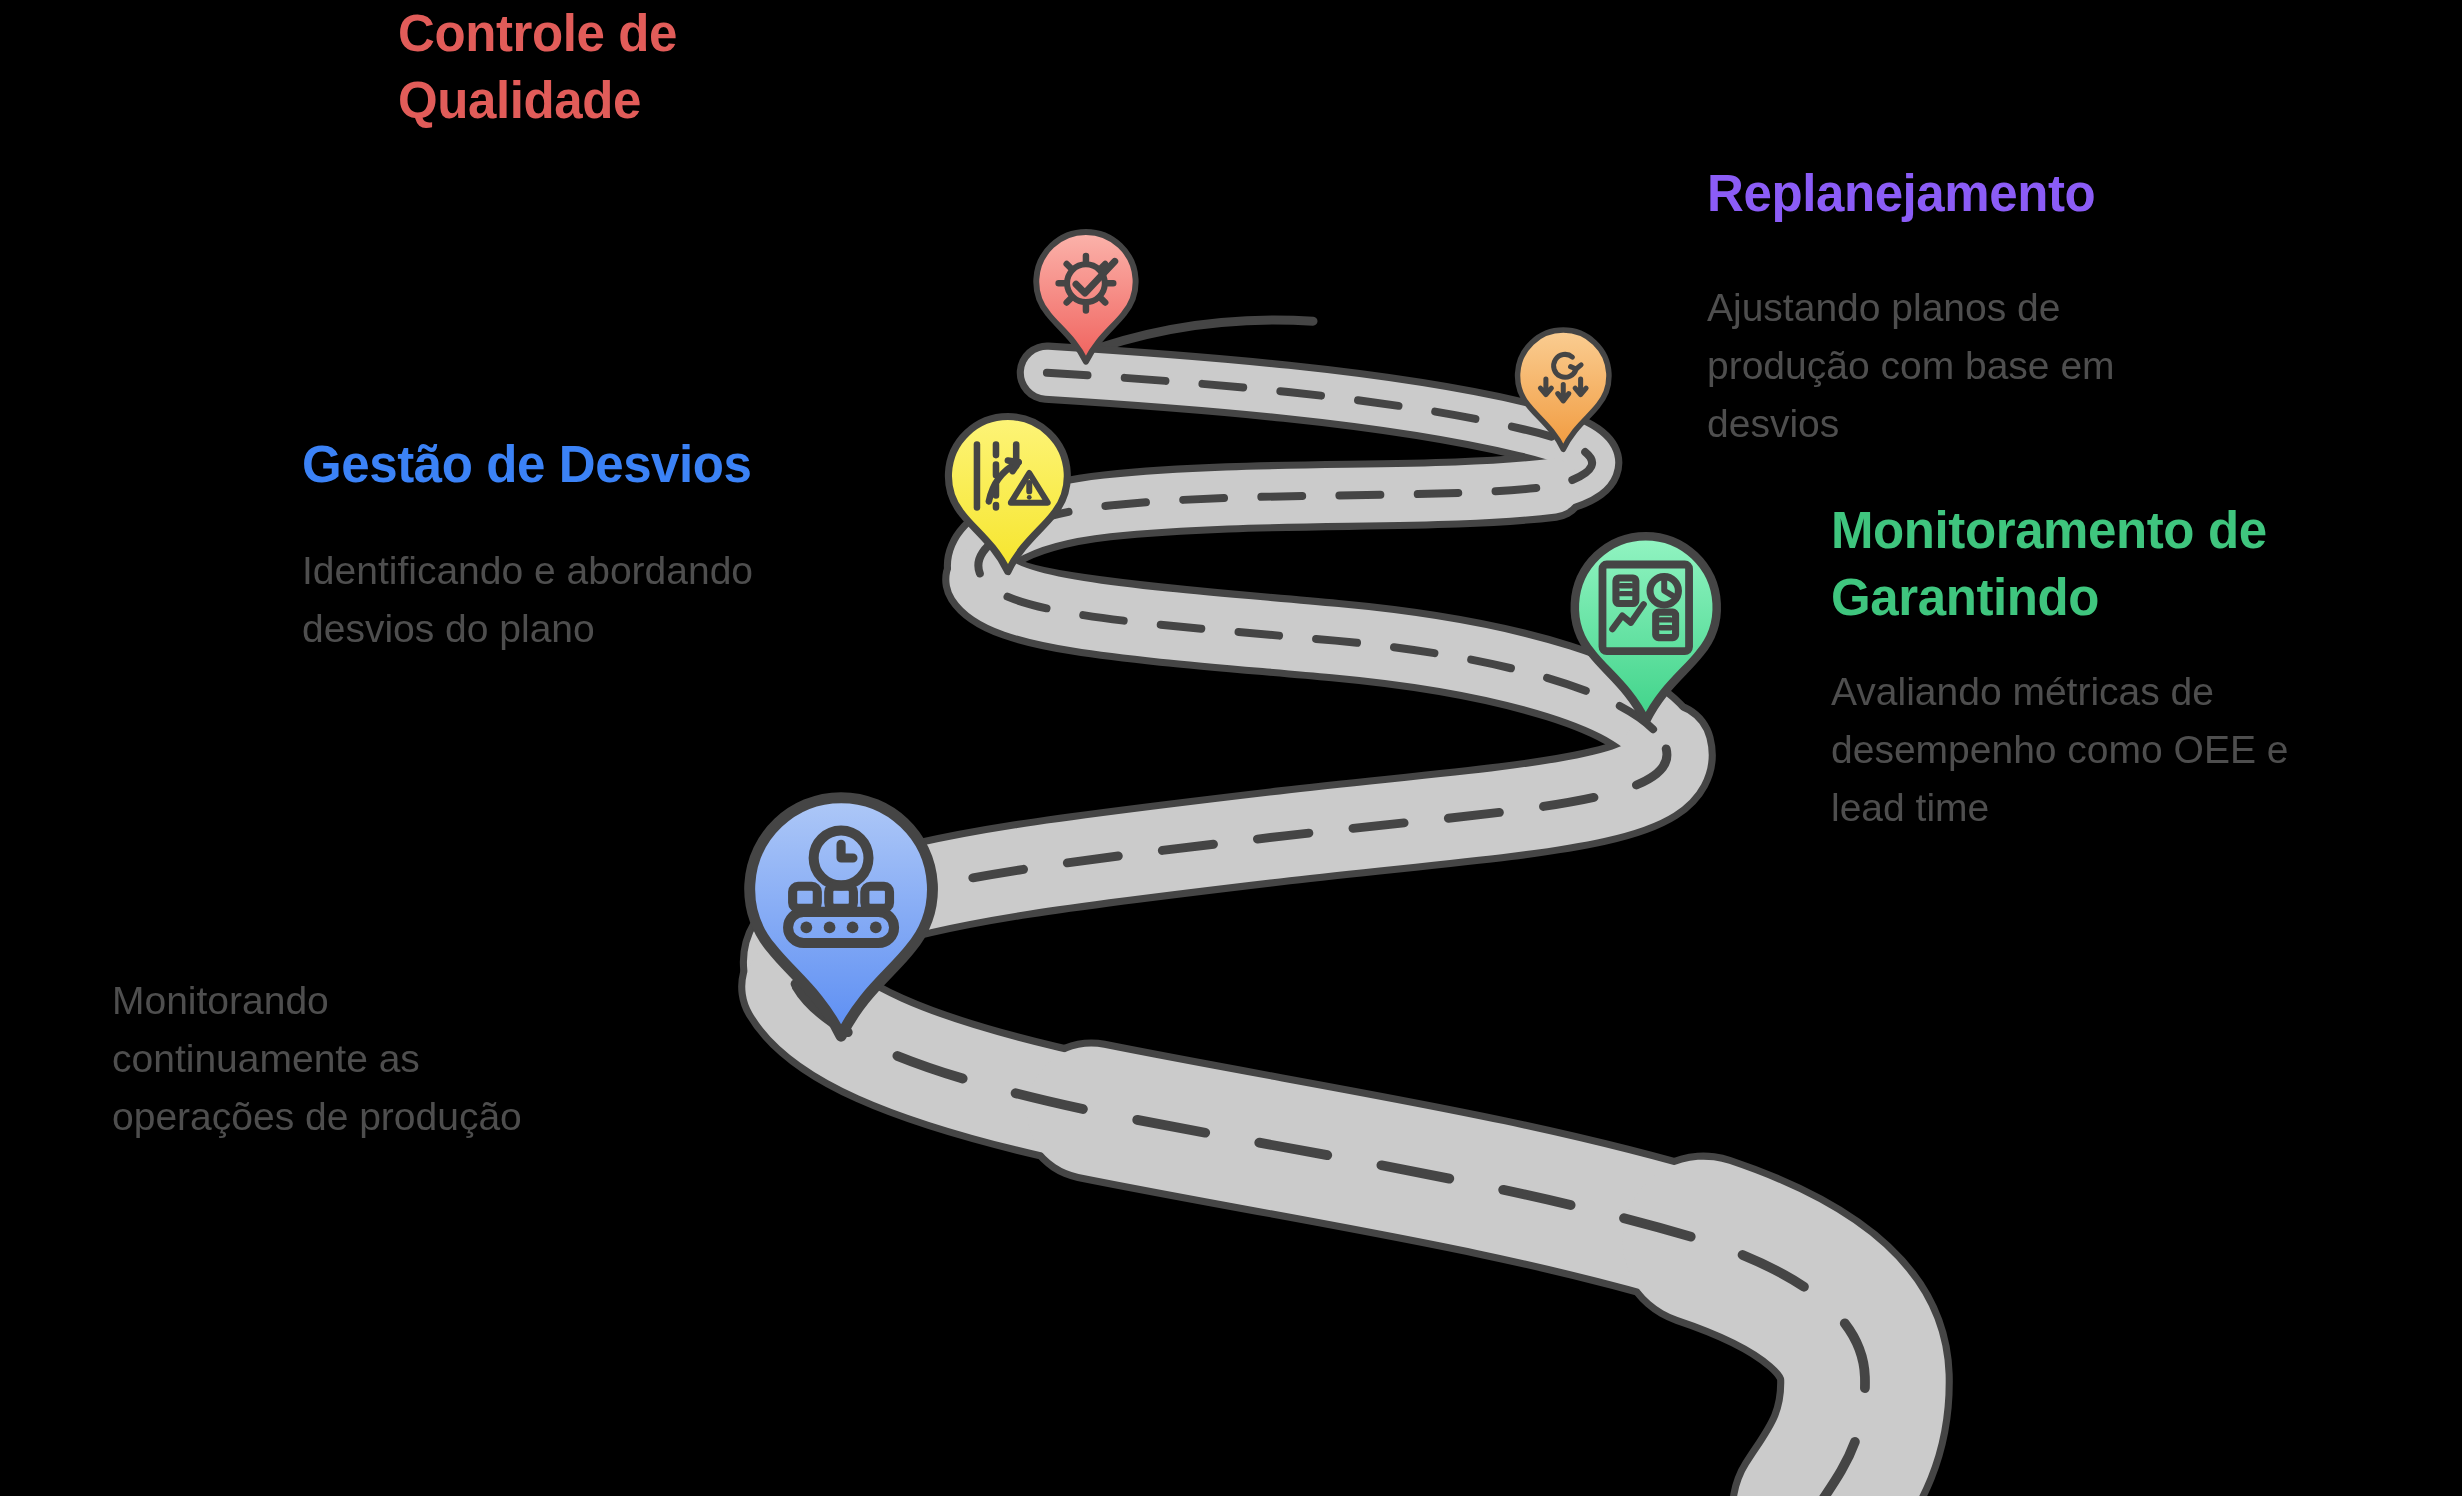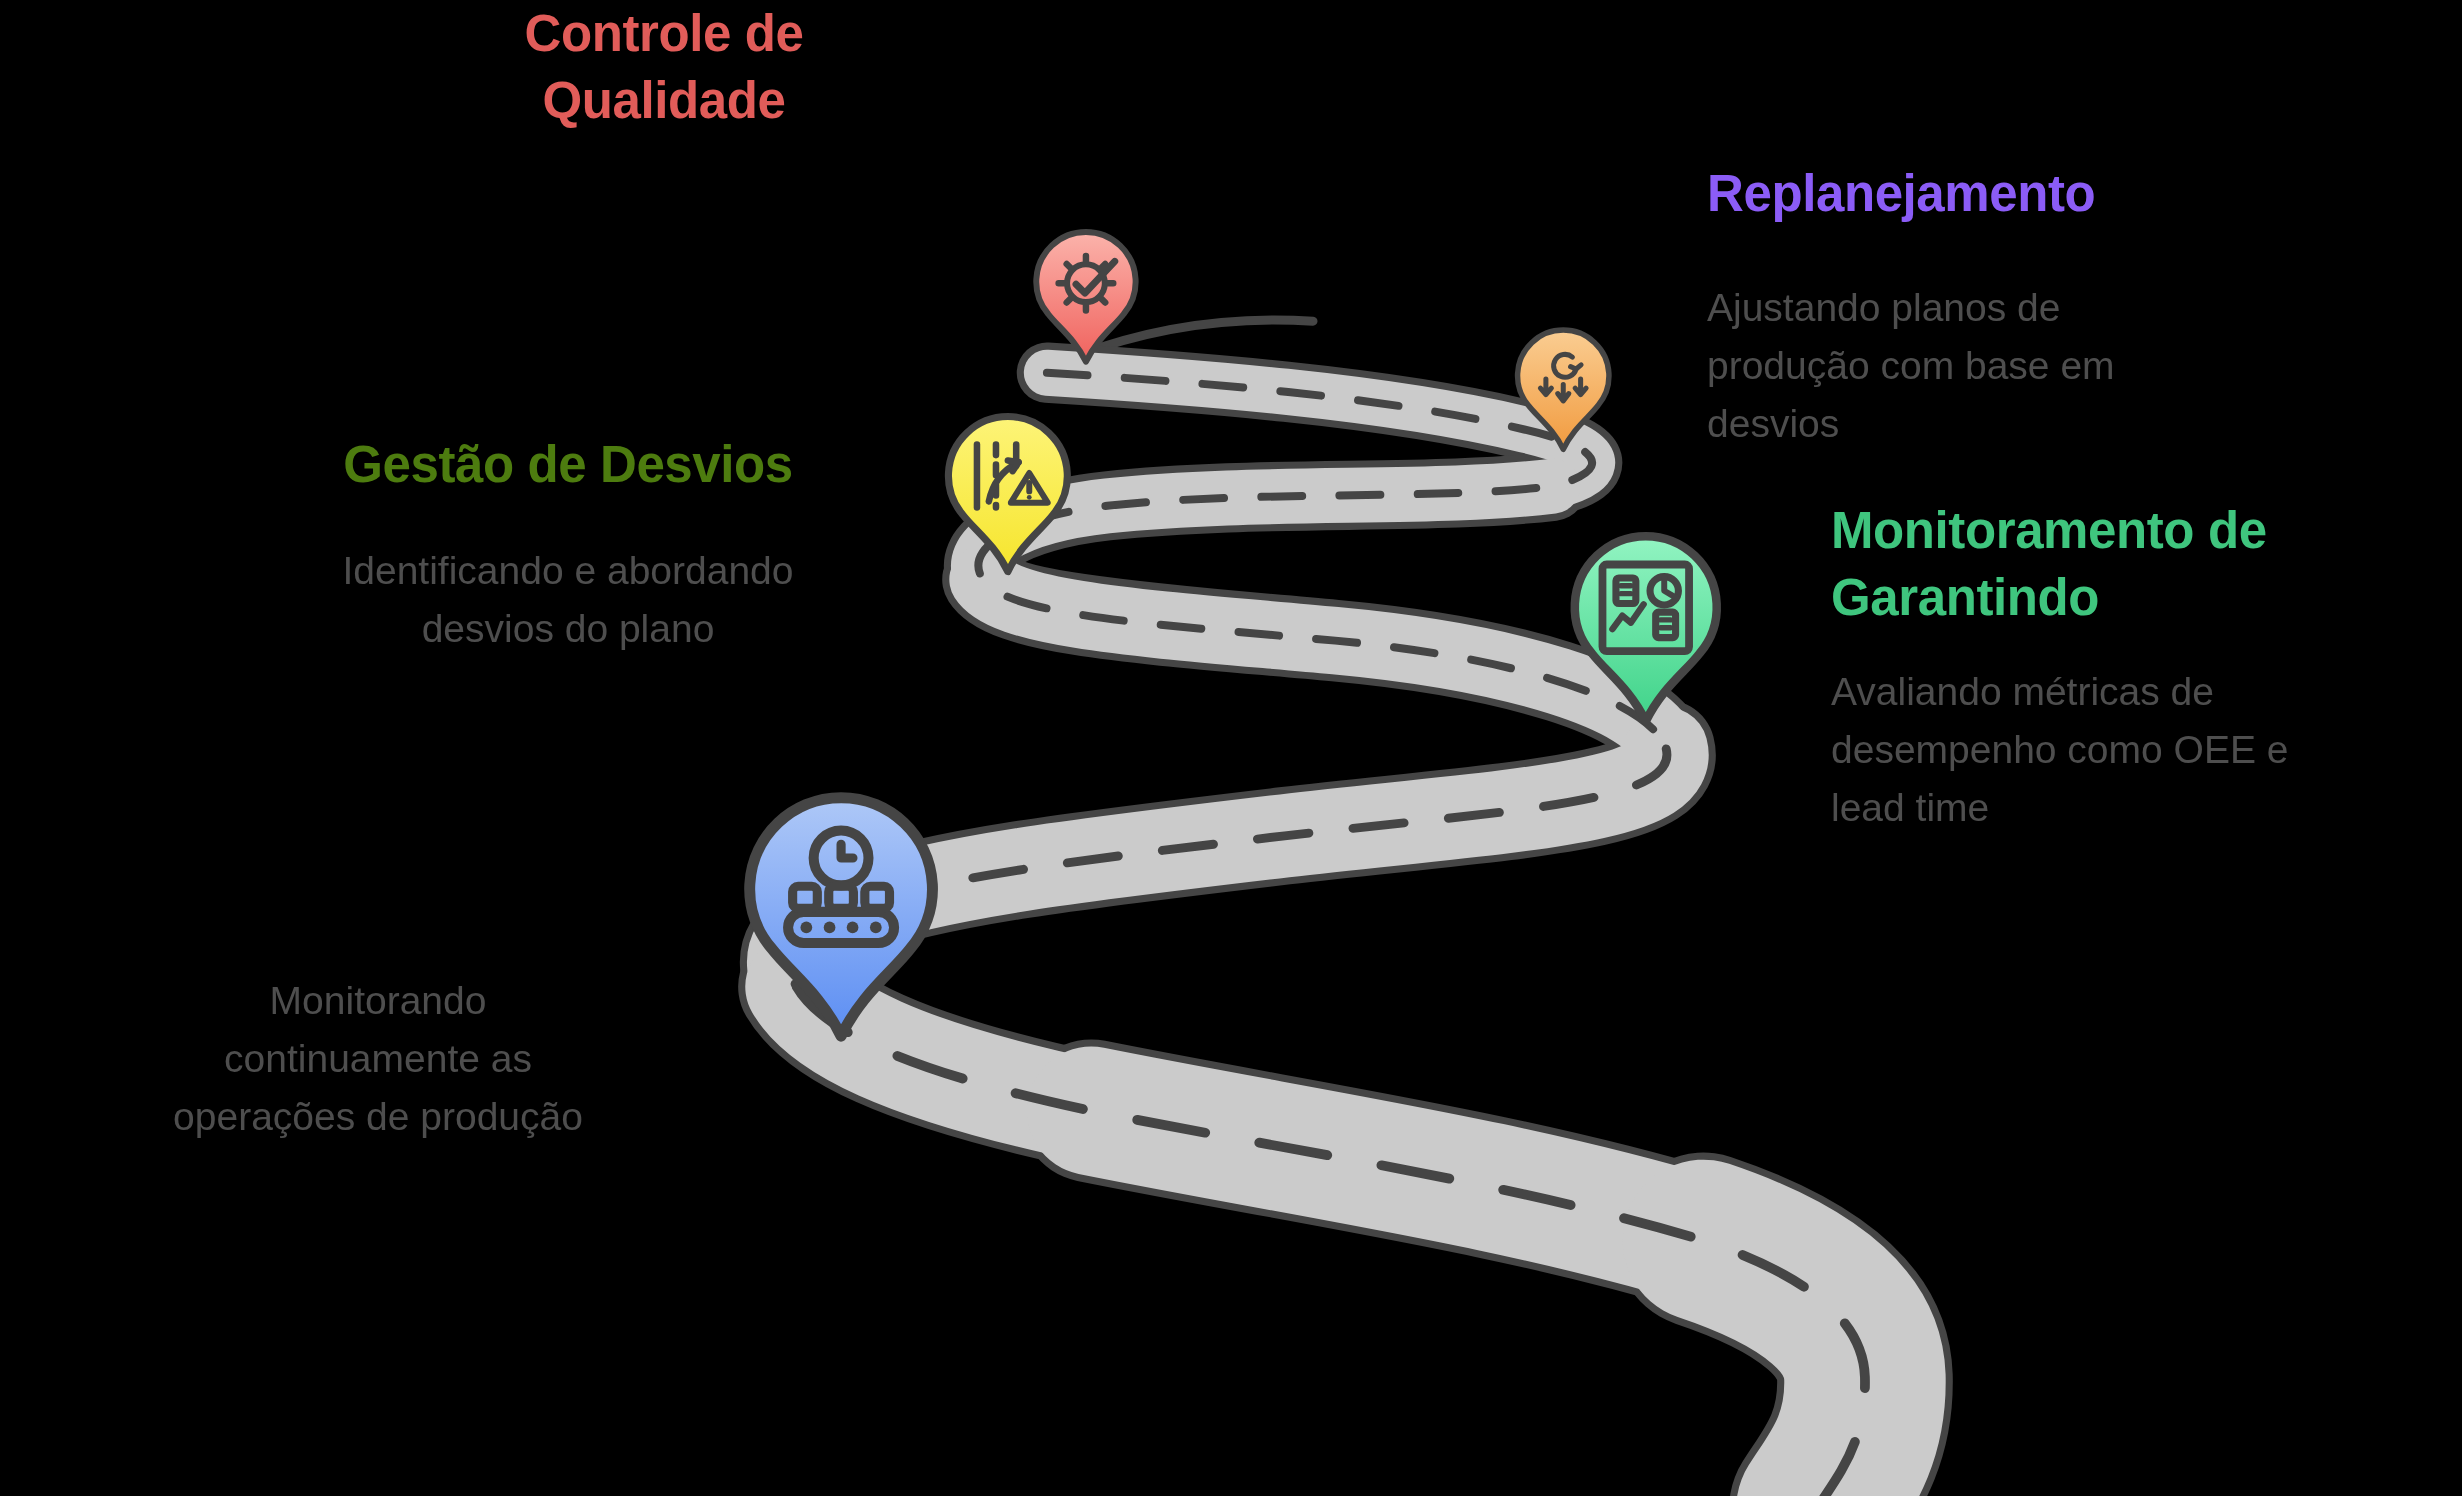--- a/index.html
+++ b/index.html
@@ -6,21 +6,21 @@
   body{
     width:2462px;height:1496px;position:relative;overflow:hidden;
     background:var(--bg,#000);
     font-family:"Liberation Sans",sans-serif;
   }
   .stage{position:absolute;inset:0}
   svg.canvas{position:absolute;left:0;top:0;display:block}
   .label{position:absolute;white-space:pre-line}
   .title{font-size:51px;font-weight:700;line-height:67px;letter-spacing:-0.4px}
   .desc{font-size:39px;font-weight:400;line-height:58px;color:var(--desc-color,#4E4E4E)}
-  .ralign{text-align:center}
+  .ralign{text-align:left}
   .road-casing{fill:none;stroke:var(--road-casing,#454545);stroke-linecap:round;stroke-linejoin:round}
   .road-fill{fill:none;stroke:var(--road-fill,#CBCBCB);stroke-linecap:round;stroke-linejoin:round}
   .road-dash{fill:none;stroke:var(--road-dash,#454545);stroke-linecap:round}
   .road-taper{fill:none;stroke:var(--road-casing,#454545);stroke-linecap:round}
   .pin-body{stroke:var(--road-casing,#454545);stroke-width:6;stroke-linejoin:round}
   .icon *{fill:none;stroke:var(--icon-stroke,#454545);stroke-linecap:round;stroke-linejoin:round}
   .icon .fill-dot{fill:var(--icon-stroke,#454545);stroke:none}
 </style>
 </head>
 <body>
@@ -141,21 +141,21 @@
   </svg>
 
   <div class="label title ralign" style="left: 398px; top: 0px; width: 532px; color: rgb(225, 92, 89);">Controle de
 Qualidade</div>
 
   <div class="label title" style="left: 1707px; top: 160px; width: 639px; color: #8b5cf6;">Replanejamento</div>
   <div class="label desc" style="left:1707px;top:279px;width:515px">Ajustando planos de
 produção com base em
 desvios</div>
 
-  <div class="label title ralign" style="left: 302px; top: 431px; width: 532px; color: #4d7c0f;">Gestão de Desvios</div>
+  <div class="label title ralign" style="left: 302px; top: 431px; width: 532px; color: #3b82f6;">Gestão de Desvios</div>
   <div class="label desc ralign" style="left:302px;top:542px;width:532px">Identificando e abordando
 desvios do plano</div>
 
   <div class="label title" style="left: 1831px; top: 497px; width: 603px; color: rgb(63, 197, 126);">Monitoramento de
 Garantindo</div>
   <div class="label desc" style="left:1831px;top:663px;width:568px">Avaliando métricas de
 desempenho como OEE e
 lead time</div>
 
   <div class="label desc ralign" style="left:112px;top:972px;width:532px">Monitorando

